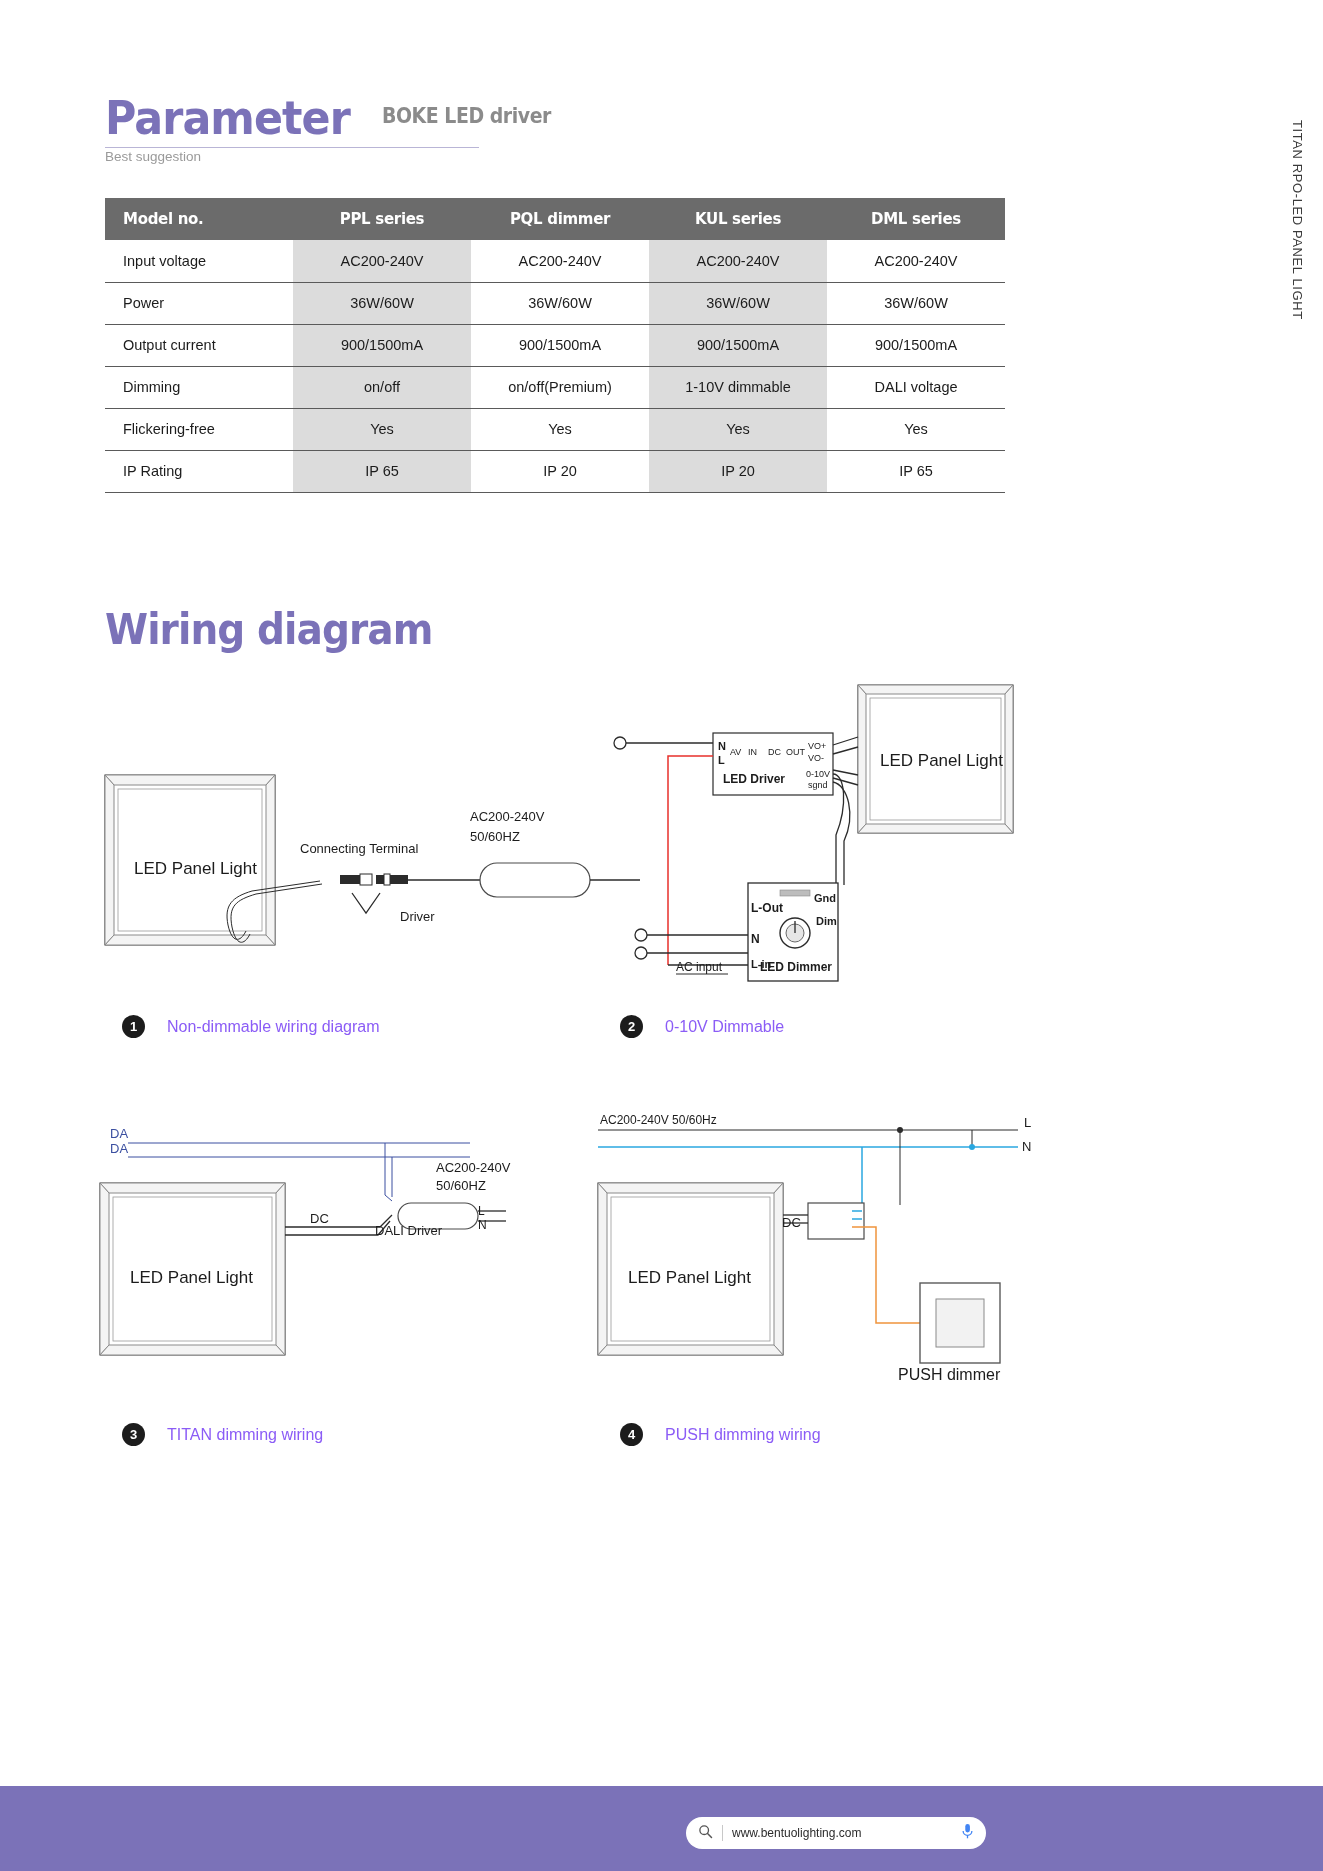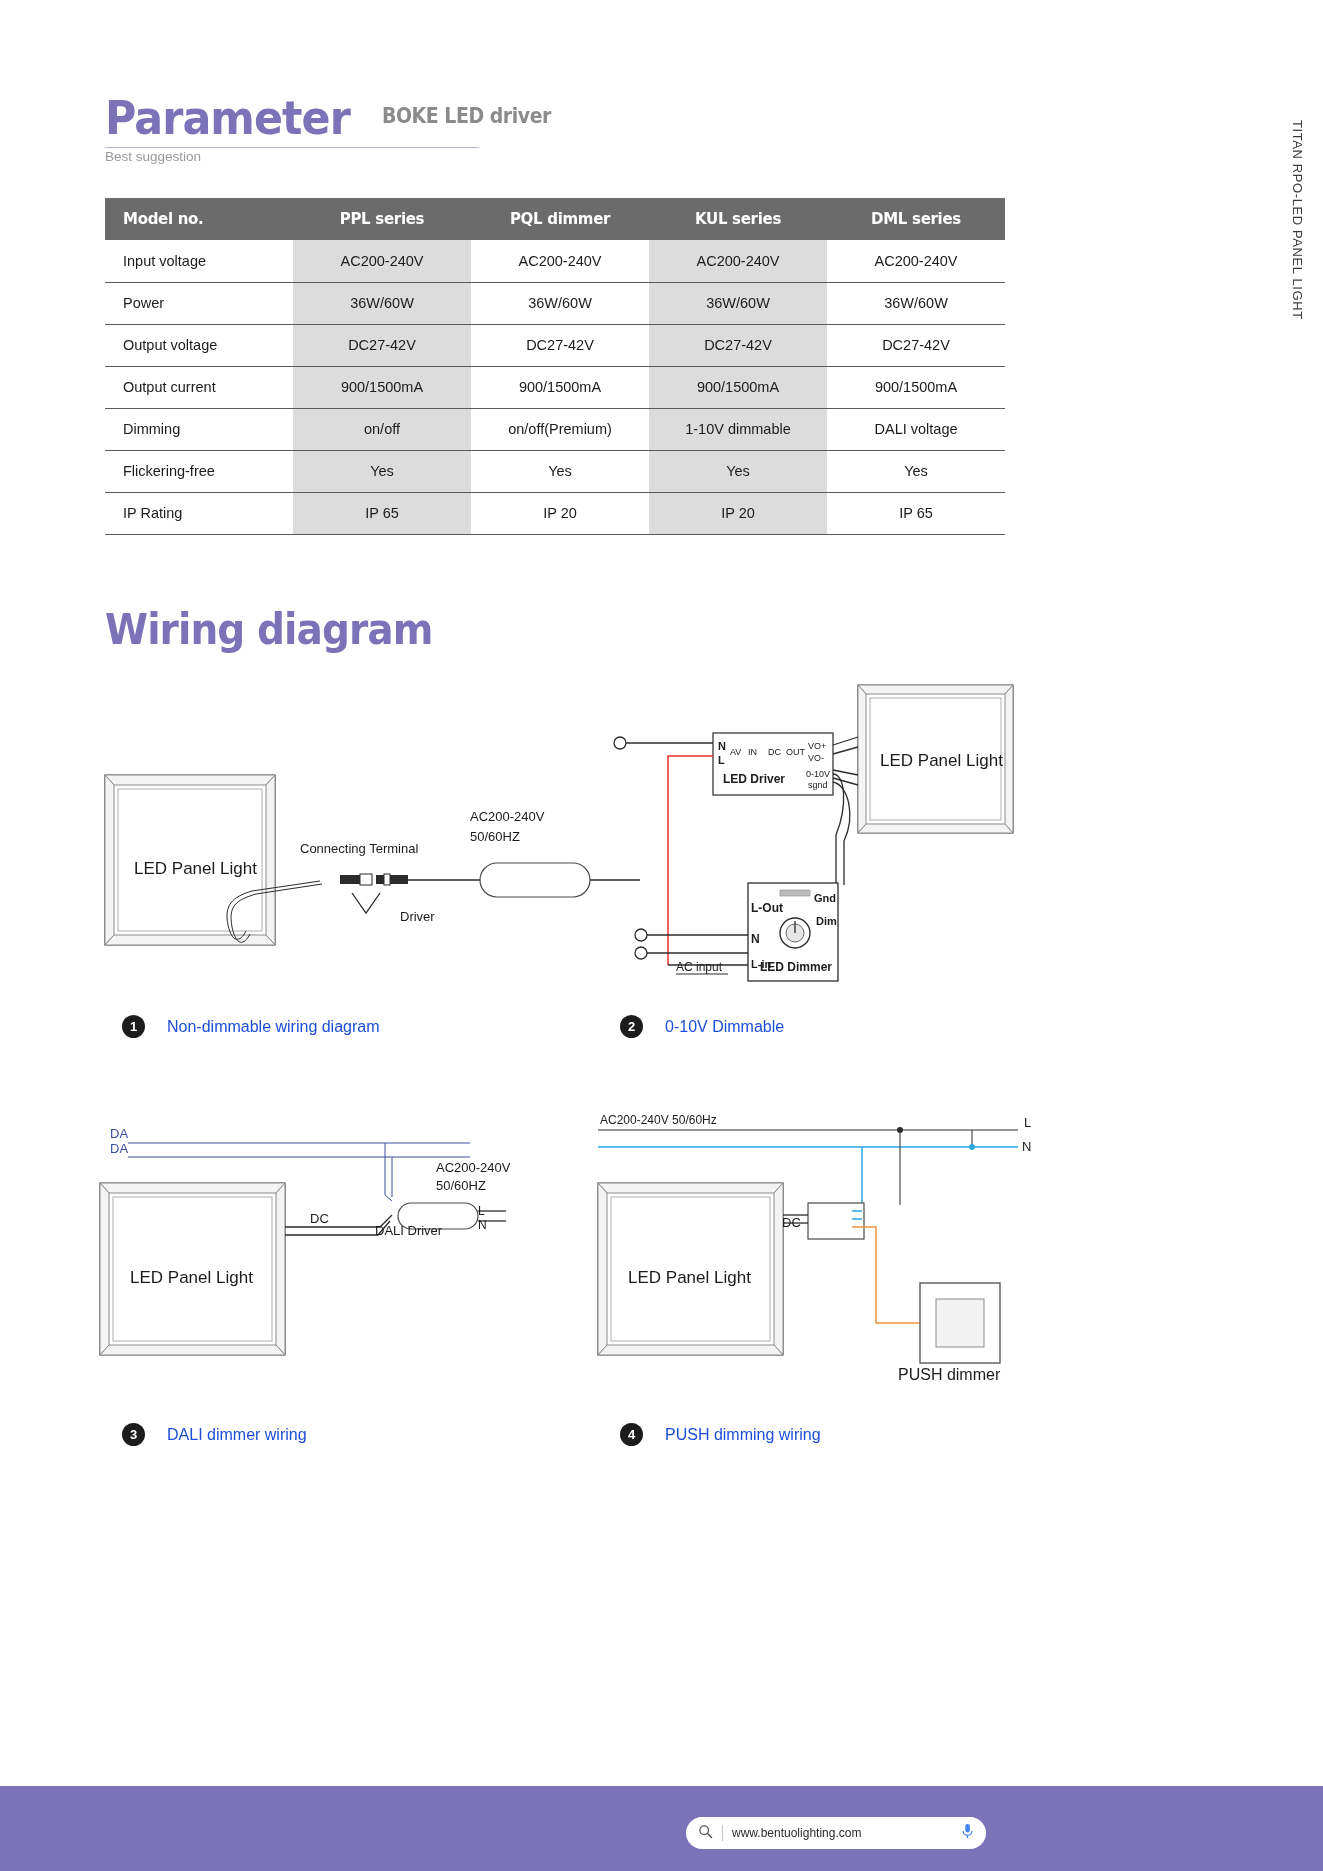--- a/index.html
+++ b/index.html
@@ -93,21 +93,21 @@
   .diagram-svg { position:absolute; left:0; top:0; }
 
   .cap { position:absolute; display:flex; align-items:center; gap:22px; }
   .cap-num {
     width:23px; height:23px; border-radius:50%;
     background:#1c1c1c; color:#ffffff;
     font-size:13px; font-weight:bold;
     display:flex; align-items:center; justify-content:center;
     font-family:"Liberation Sans", sans-serif;
   }
-  .cap-label { font-size:16px; color:#1d4ed8; }
+  .cap-label { font-size:16px; color:#8b5cf6; }
 
   .cap1 { left:122px; top:340px; }
   .cap2 { left:620px; top:340px; }
   .cap3 { left:122px; top:748px; }
   .cap4 { left:620px; top:748px; }
 
   
   .footer-bar {
     position:absolute; left:0; bottom:0;
     width:1323px; height:85px;
@@ -157,27 +157,20 @@
       <td>AC200-240V</td>
       <td class="shade">AC200-240V</td>
       <td>AC200-240V</td>
     </tr>
     <tr>
       <td class="first">Power</td>
       <td class="shade">36W/60W</td>
       <td>36W/60W</td>
       <td class="shade">36W/60W</td>
       <td>36W/60W</td>
-    </tr>
-    <tr>
-      <td class="first">Output voltage</td>
-      <td class="shade">DC27-42V</td>
-      <td>DC27-42V</td>
-      <td class="shade">DC27-42V</td>
-      <td>DC27-42V</td>
     </tr>
     <tr>
       <td class="first">Output current</td>
       <td class="shade">900/1500mA</td>
       <td>900/1500mA</td>
       <td class="shade">900/1500mA</td>
       <td>900/1500mA</td>
     </tr>
     <tr>
       <td class="first">Dimming</td>
@@ -383,21 +376,21 @@
   <div class="cap cap1">
     <div class="cap-num">1</div>
     <div class="cap-label">Non-dimmable wiring diagram</div>
   </div>
   <div class="cap cap2">
     <div class="cap-num">2</div>
     <div class="cap-label">0-10V Dimmable</div>
   </div>
   <div class="cap cap3">
     <div class="cap-num">3</div>
-    <div class="cap-label">DALI dimmer wiring</div>
+    <div class="cap-label">TITAN dimming wiring</div>
   </div>
   <div class="cap cap4">
     <div class="cap-num">4</div>
     <div class="cap-label">PUSH dimming wiring</div>
   </div>
 </div>
 
 <div class="footer-bar"></div>
 <div class="footer-search">
   <span>

